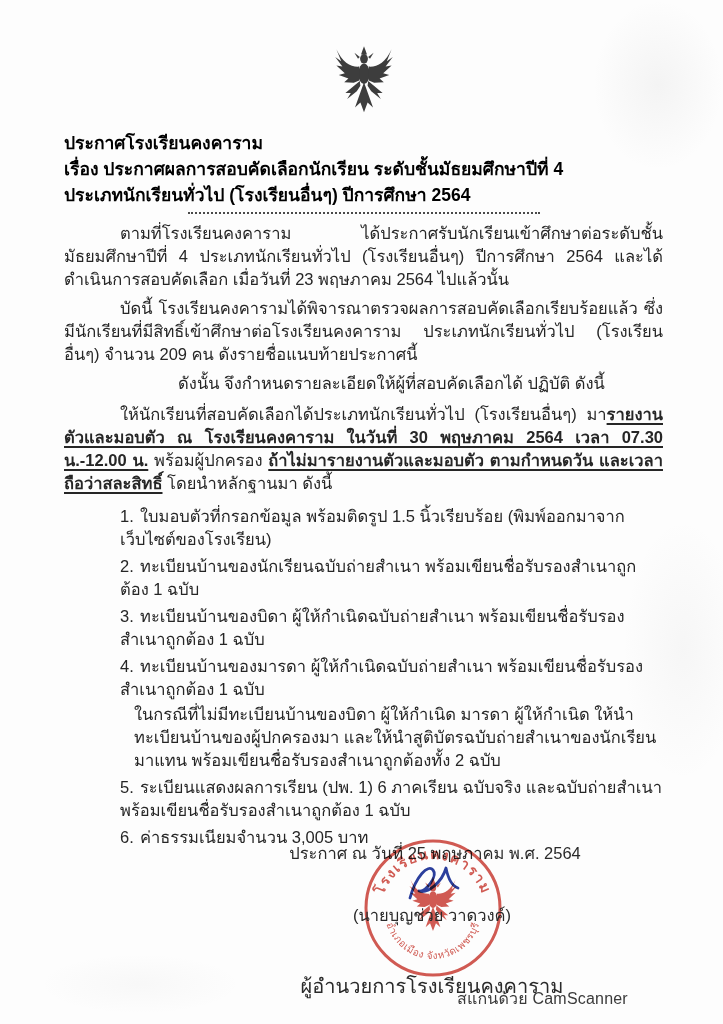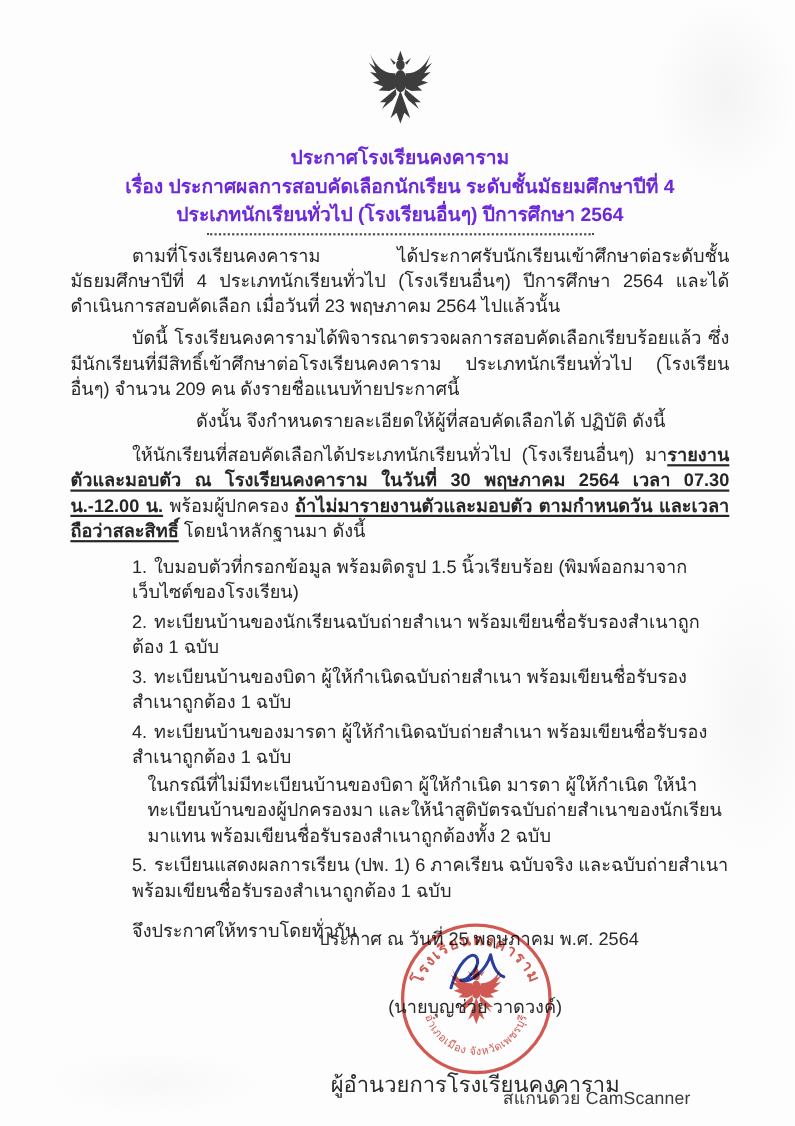--- a/index.html
+++ b/index.html
@@ -22,21 +22,21 @@
     background: radial-gradient(closest-side, rgba(120,120,120,.05), rgba(120,120,120,0)); }
   .artifact.a3 { left: 40px; bottom: 10px; width: 200px; height: 60px;
     background: radial-gradient(closest-side, rgba(120,120,120,.04), rgba(120,120,120,0)); }
 
   .doc { position: absolute; top: 0; left: 0; width: 723px;
     padding: 42px 60px 0 64px; font-size: 16.5px; line-height: 23px; }
 
   .emblem-wrap { width: 100%; text-align: center; height: 88px; }
   .emblem-svg { width: 66px; height: 84px; color: #3d3d3d; display: inline-block; }
 
-  .title-block { text-align: center; font-weight: bold; font-size: 17.5px; line-height: 26px; color: #6d28d9; }
+  .title-block { text-align: left; font-weight: bold; font-size: 17.5px; line-height: 26px; color: #000000; }
 
   .dotted-sep { width: 352px; margin: 4px auto 8px auto; border-top: 2px dotted #4a4a4a; height: 0; }
 
   p.para { margin: 0 0 6px 0; text-indent: 56px; text-align: justify; }
   p.para.no-just { text-align: center; }
   p.para3 { margin-bottom: 8px; }
   p.para4 { margin-bottom: 10px; }
   .ub { font-weight: bold; text-decoration: underline; text-underline-offset: 3px; text-decoration-thickness: 1.5px; }
 
   .req-list { margin: 4px 0 0 56px; }
@@ -121,23 +121,25 @@
       <div class="req">
         <span class="req-no">3.</span><span>ทะเบียนบ้านของบิดา ผู้ให้กำเนิดฉบับถ่ายสำเนา พร้อมเขียนชื่อรับรองสำเนาถูกต้อง 1 ฉบับ</span>
       </div>
       <div class="req">
         <span class="req-no">4.</span><span>ทะเบียนบ้านของมารดา ผู้ให้กำเนิดฉบับถ่ายสำเนา พร้อมเขียนชื่อรับรองสำเนาถูกต้อง 1 ฉบับ</span>
         <div class="req-note">ในกรณีที่ไม่มีทะเบียนบ้านของบิดา ผู้ให้กำเนิด มารดา ผู้ให้กำเนิด ให้นำทะเบียนบ้านของผู้ปกครองมา และให้นำสูติบัตรฉบับถ่ายสำเนาของนักเรียนมาแทน พร้อมเขียนชื่อรับรองสำเนาถูกต้องทั้ง 2 ฉบับ</div>
       </div>
       <div class="req">
         <span class="req-no">5.</span><span>ระเบียนแสดงผลการเรียน (ปพ. 1) 6 ภาคเรียน ฉบับจริง และฉบับถ่ายสำเนา พร้อมเขียนชื่อรับรองสำเนาถูกต้อง 1 ฉบับ</span>
       </div>
+      <div class="req">
+        <span class="req-no">6.</span><span>ค่าธรรมเนียมจำนวน 3,005 บาท</span>
+      </div>
     </div>
 
-    <p class="closing">จึงประกาศให้ทราบโดยทั่วกัน</p>
   </div>
 
   <div class="sign-area">
     <div class="sign-date">ประกาศ ณ วันที่ 25 พฤษภาคม พ.ศ. 2564</div>
 
     <svg class="stamp-svg" viewBox="0 0 150 150">
       <defs>
         <path id="arcTop" d="M 23 78 A 52 52 0 1 1 127 78"></path>
         <path id="arcBottom" d="M 27 78 A 48 48 0 0 0 123 78"></path>
       </defs>

